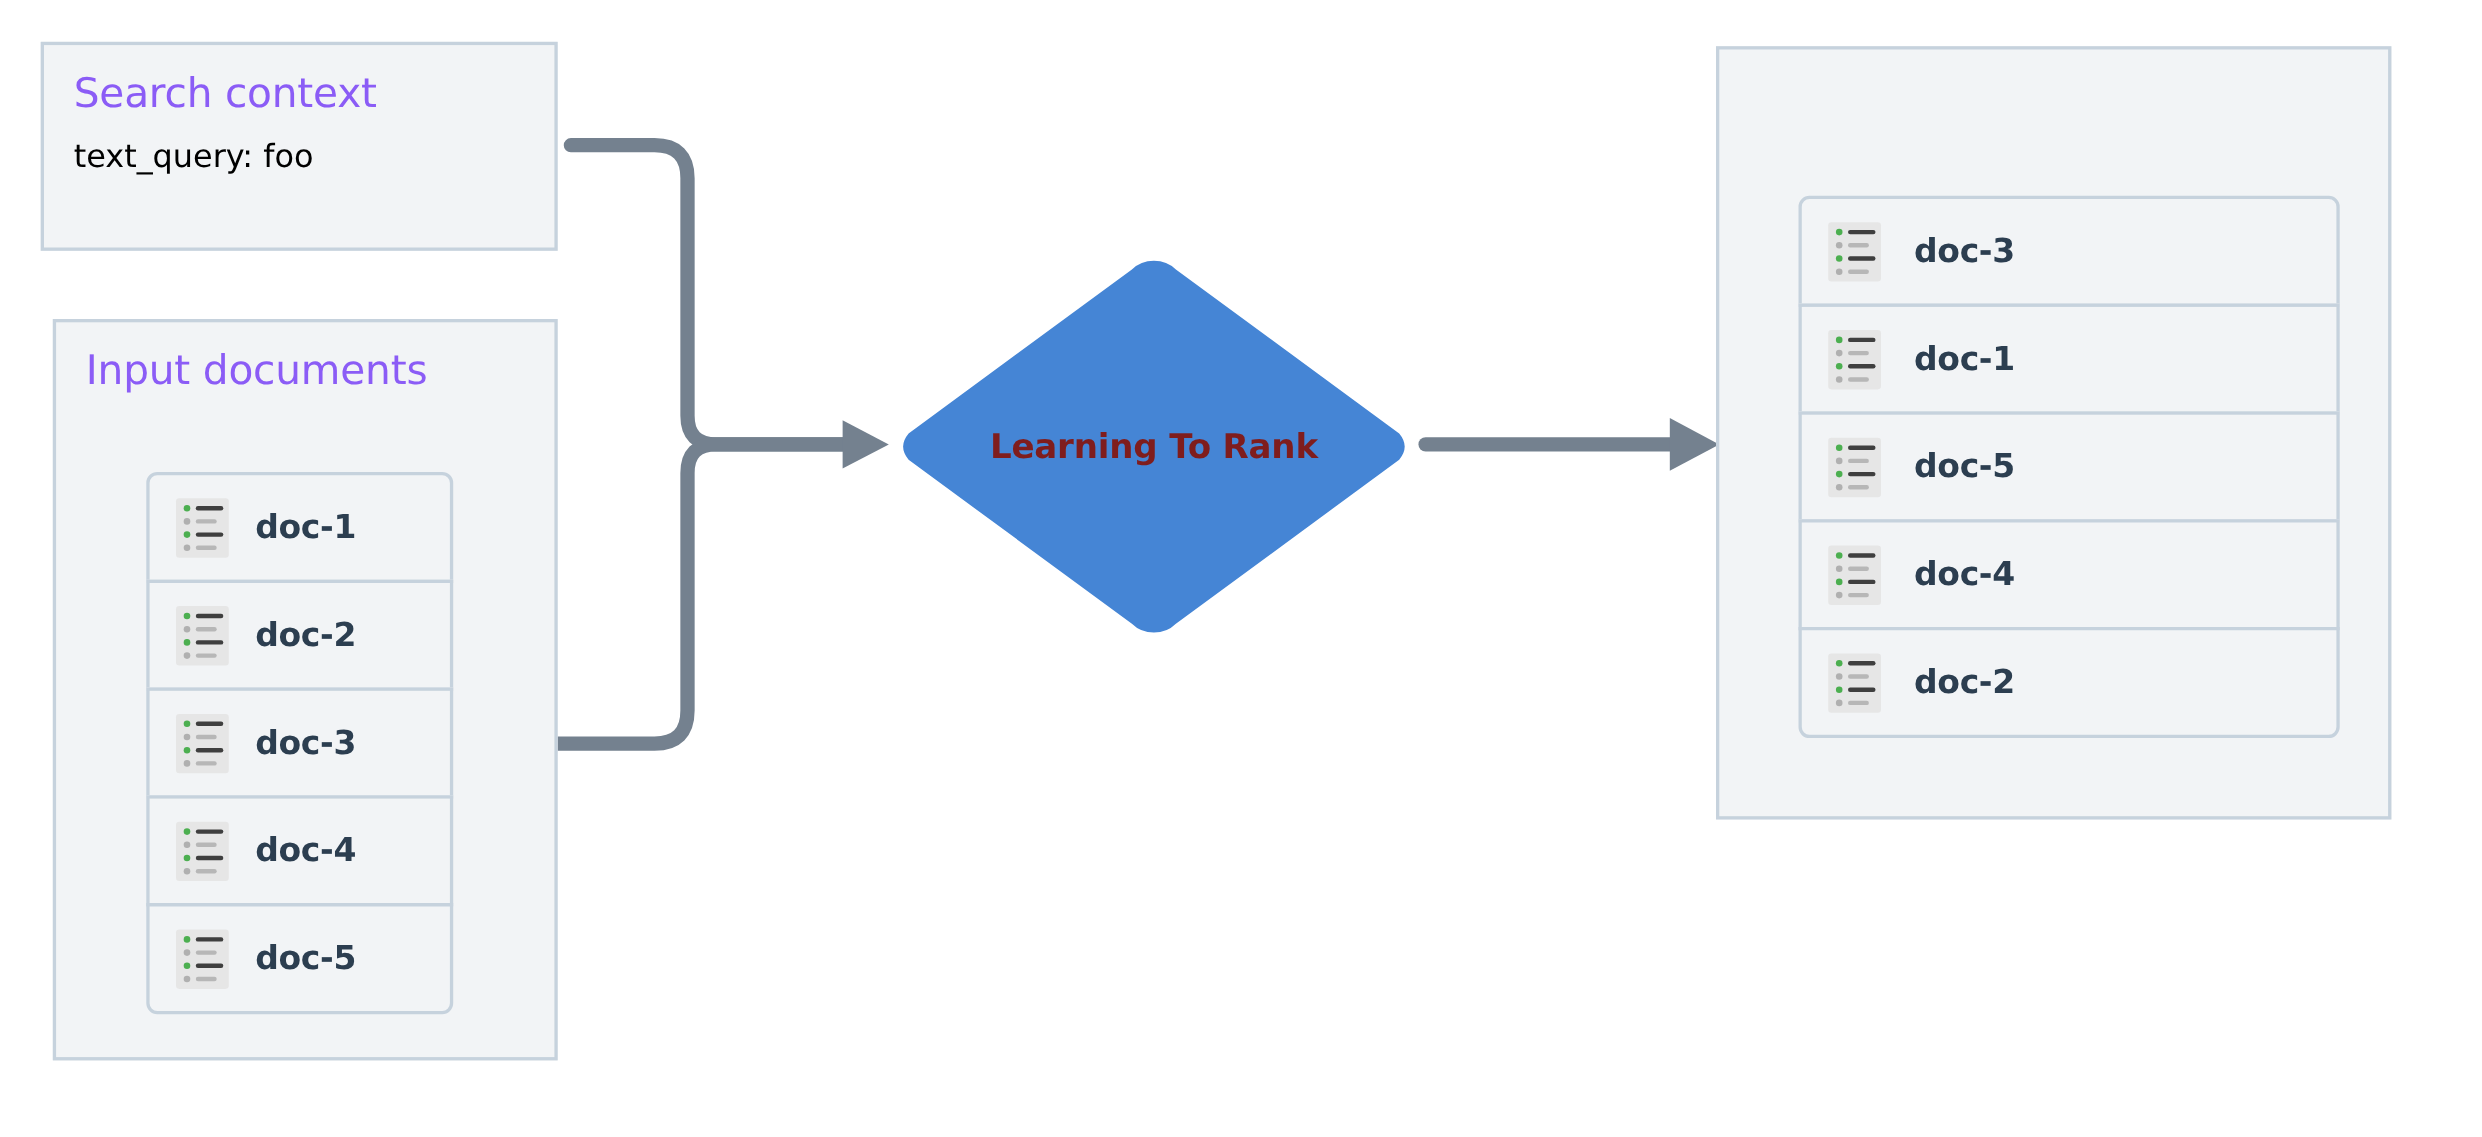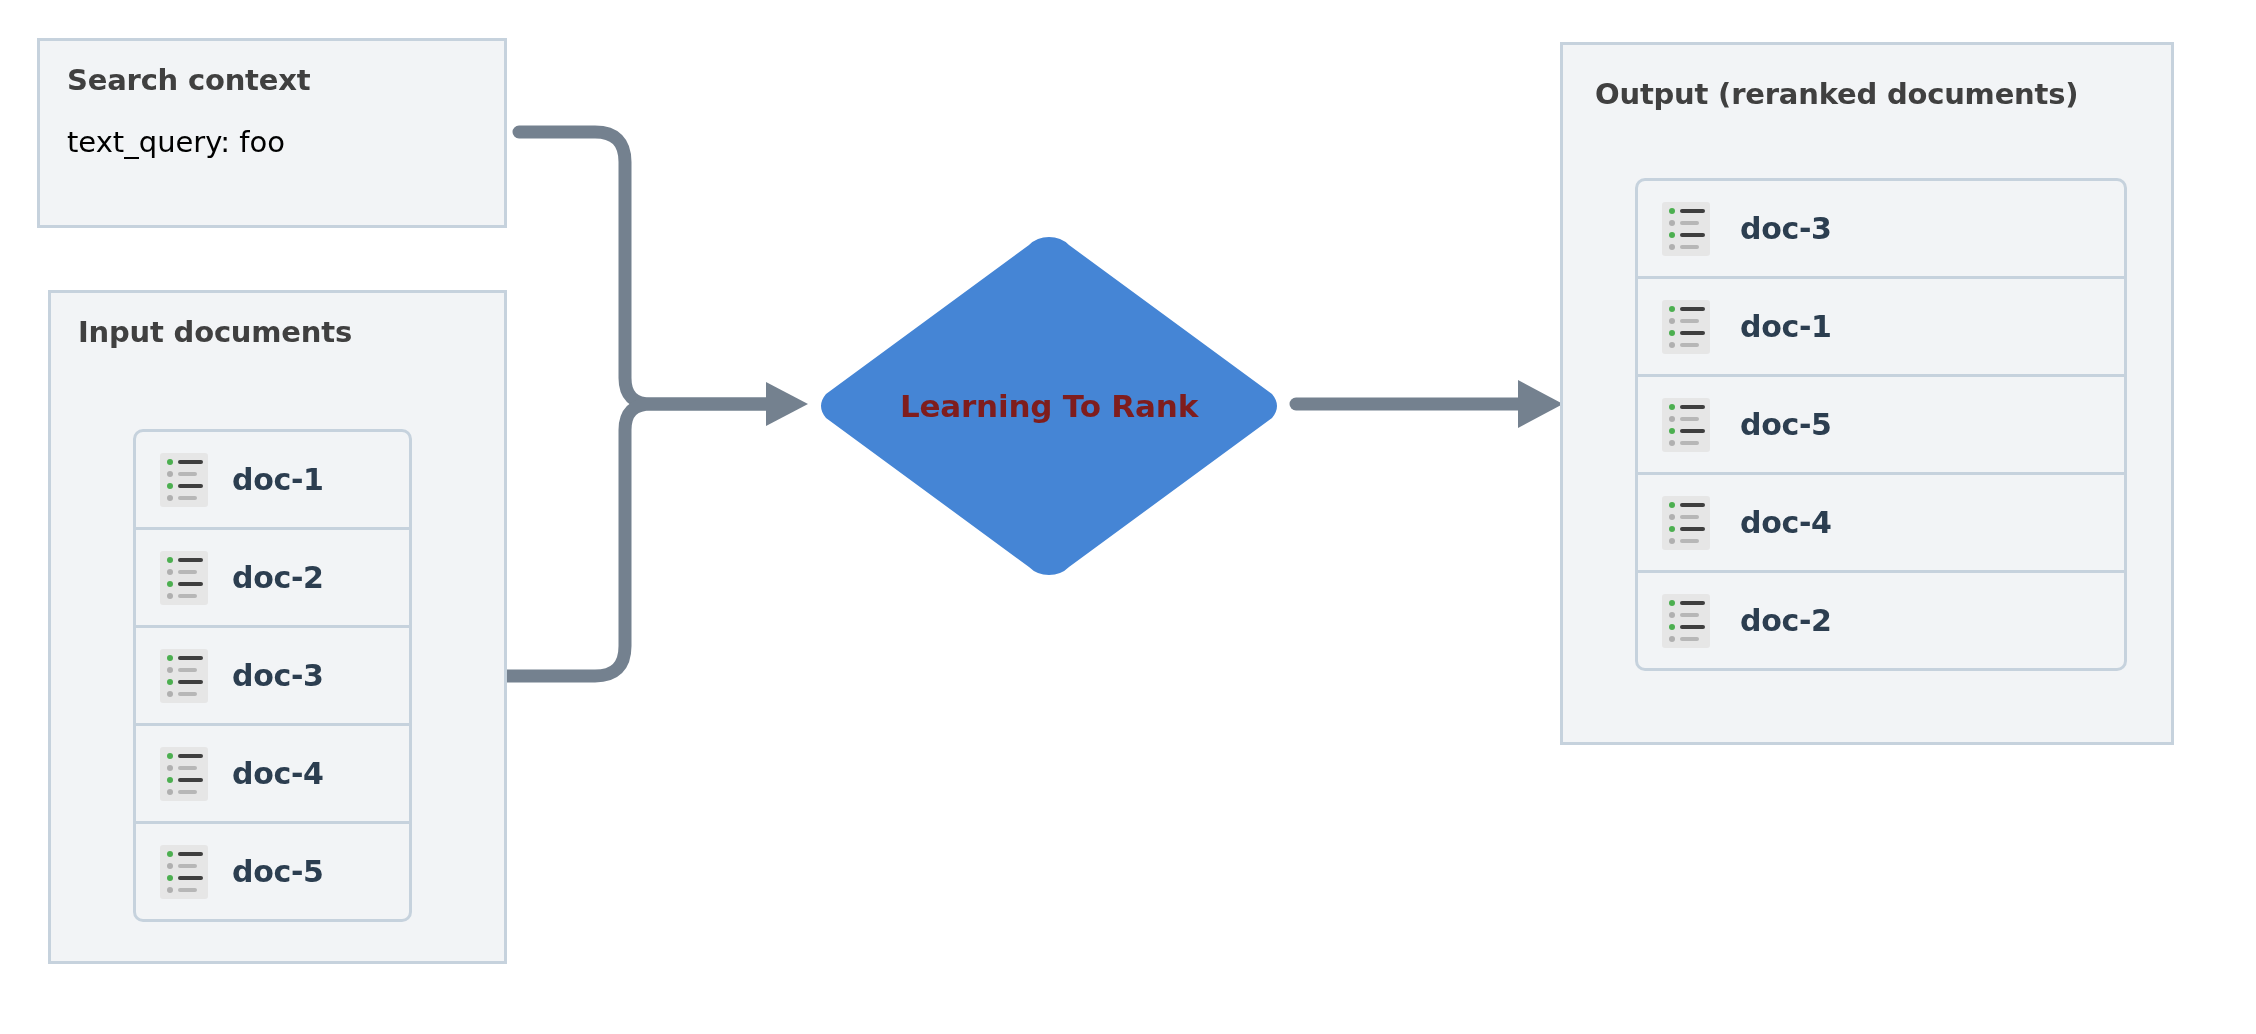--- a/index.html
+++ b/index.html
@@ -37,23 +37,23 @@
     left: 48px;  top: 290px;
     width: 459px; height: 674px;
   }
   #output-panel {
     left: 1560px; top: 42px;
     width: 614px; height: 703px;
   }
 
   .panel-title {
     position: absolute;
-    font-weight: bold;
-    font-size: 29px;
-    color: #404040;
+    font-weight: normal;
+    font-size: 37px;
+    color: #8b5cf6;
     letter-spacing: -0.2px;
     white-space: nowrap;
   }
   #search-context-title { left: 27px; top: 22px; }
   #input-documents-title { left: 27px; top: 22px; }
   #output-title { left: 32px; top: 32px; }
 
   .panel-subtitle {
     position: absolute;
     font-size: 29px;
@@ -312,21 +312,20 @@
                L 460 163 Q 470 175 460 187
                L 257 336 Q 249 344 237 344
                Q 225 344 217 336
                L 14 187 Q 4 175 14 163
                L 217 14 Q 225 6 237 6 Z" fill="#4585d5"></path>
     </svg>
     <div id="ltr-label">Learning To Rank</div>
   </div>
 
   <div class="panel" id="output-panel">
-    <div class="panel-title" id="output-title">Output (reranked documents)</div>
 
     <div class="doc-stack" id="output-doc-stack">
       <div class="doc-card">
         <span class="doc-icon">
           <span class="icon-row">
               <span class="icon-dot green"></span>
               <span class="icon-bar dark"></span>
             </span>
           <span class="icon-row">
               <span class="icon-dot grey"></span>

